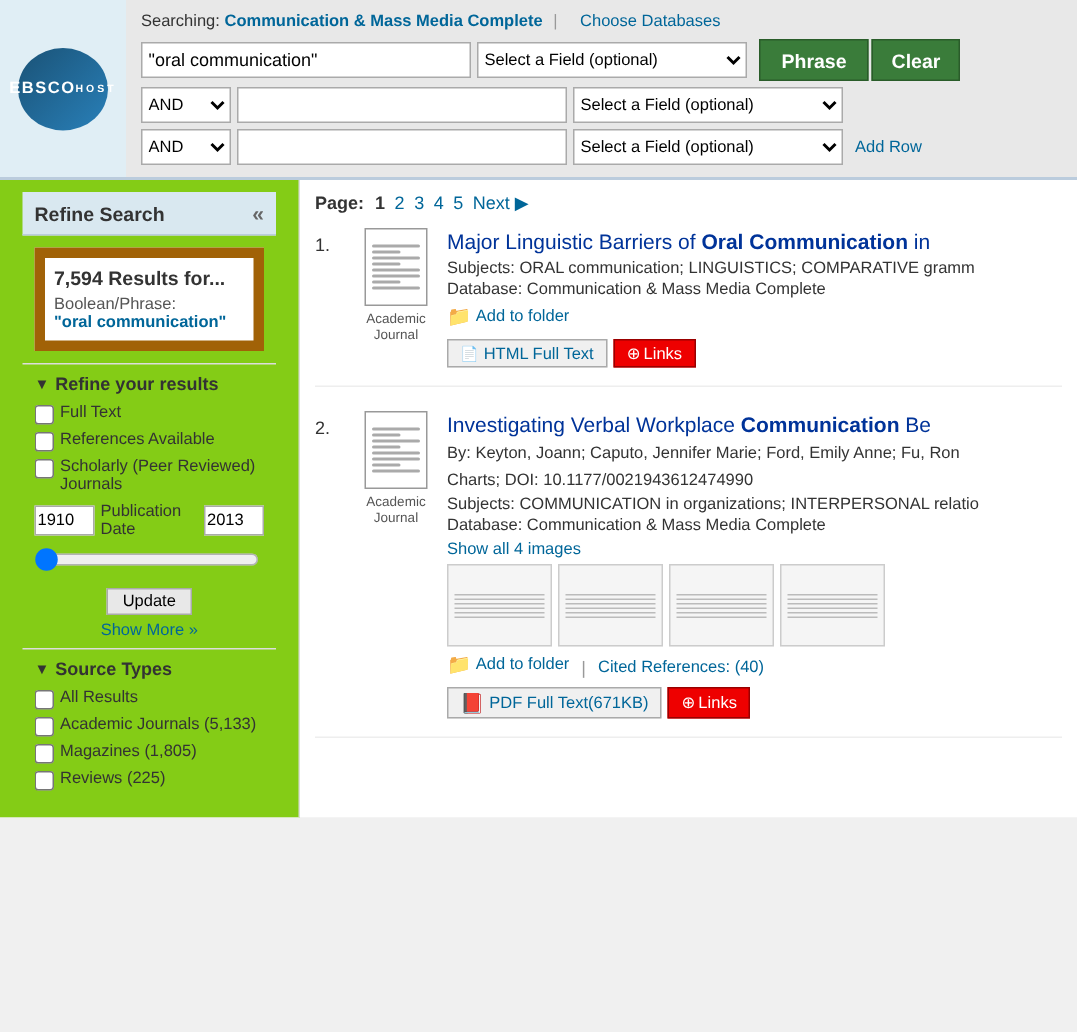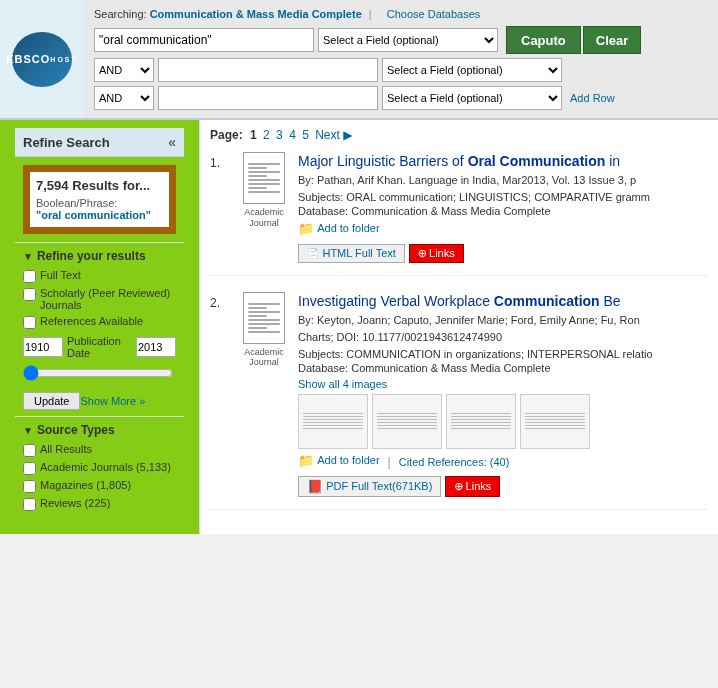--- a/index.html
+++ b/index.html
@@ -192,21 +192,21 @@
       <span style="color:#999; margin:0 4px;">|</span>
       <a class="choose-db">Choose Databases</a>
     </div>
     <div class="search-rows">
       <div class="search-row">
         <input class="search-input" type="text" value="&quot;oral communication&quot;" style="">
         <select class="field-select">
           <option>Select a Field (optional)</option>
         </select>
         <div class="btn-group">
-          <button class="search-btn">Caputo</button>
+          <button class="search-btn">Phrase</button>
           <button class="clear-btn">Clear</button>
         </div>
       </div>
       <div class="search-row">
         <select class="bool-select">
           <option>AND</option><option>OR</option><option>NOT</option>
         </select>
         <input class="search-input" type="text" value="" style="">
         <select class="field-select">
           <option>Select a Field (optional)</option>
@@ -243,36 +243,36 @@
       <div class="refine-title">
         <span class="triangle">▼</span>
         <span>Refine your results</span>
       </div>
       <div class="checkbox-item">
         <input type="checkbox" style="">
         <label>Full Text</label>
       </div>
       <div class="checkbox-item">
         <input type="checkbox" style="">
+        <label>References Available</label>
+      </div>
+      <div class="checkbox-item">
+        <input type="checkbox" style="">
         <label>Scholarly (Peer Reviewed) Journals</label>
-      </div>
-      <div class="checkbox-item">
-        <input type="checkbox" style="">
-        <label>References Available</label>
       </div>
 
       <div class="date-range">
         <input class="date-input" type="text" value="1910" style="">
         <span class="date-label">Publication Date</span>
         <input class="date-input" type="text" value="2013" style="">
       </div>
       <div class="slider-container">
         <input type="range" class="slider" min="1910" max="2013" value="1910" style="">
       </div>
-      <div style="display:flex; align-items:center; justify-content:flex-start;">
+      <div style="display:flex; align-items:center; justify-content:center;flex-direction:column;">
         <button class="update-btn">Update</button>
         <a class="show-more">Show More »</a>
       </div>
     </div>
 
     <div class="source-section">
       <div class="source-title">
         <span class="triangle">▼</span>
         <span>Source Types</span>
       </div>
@@ -323,21 +323,20 @@
         </div>
         <div class="doc-icon-label">Academic
 Journal</div>
       </div>
       <div class="result-content">
         <div class="result-title">
           <a style="color:#003399; text-decoration:none;">
             <span>Major Linguistic Barriers of </span><span class="highlight">Oral Communication</span><span> in</span>
           </a>
         </div>
-        <div class="result-meta">By: Pathan, Arif Khan. Language in India, Mar2013, Vol. 13 Issue 3, p</div>
         <div class="result-subjects">Subjects: ORAL communication; LINGUISTICS; COMPARATIVE gramm</div>
         <div class="result-db">Database: Communication &amp; Mass Media Complete</div>
         <div>
           <a class="folder-btn">
             <span class="folder-icon">📁</span>
             <span>Add to folder</span>
           </a>
         </div>
         <div class="action-btns">
           <button class="html-btn">

